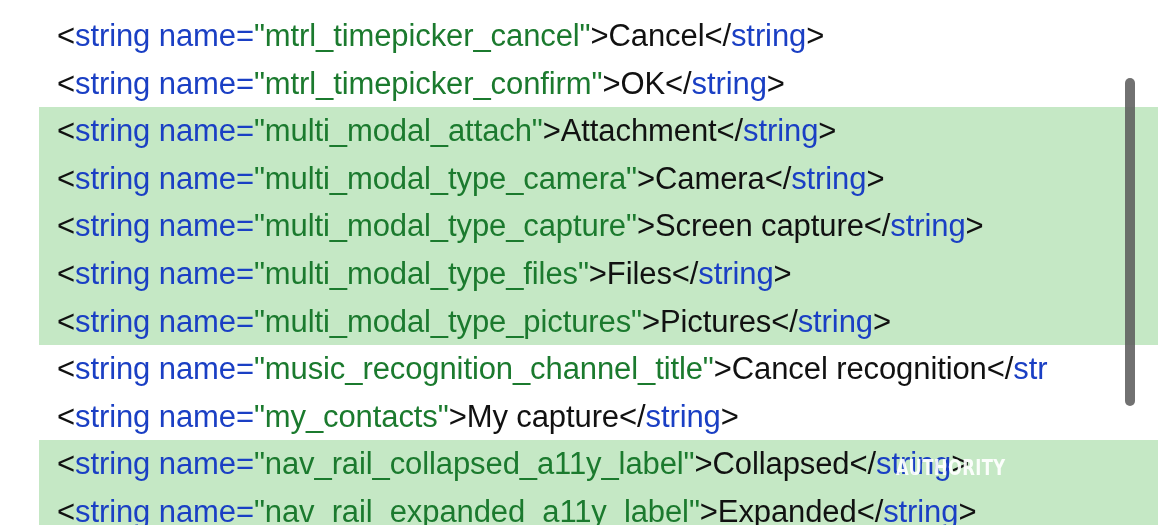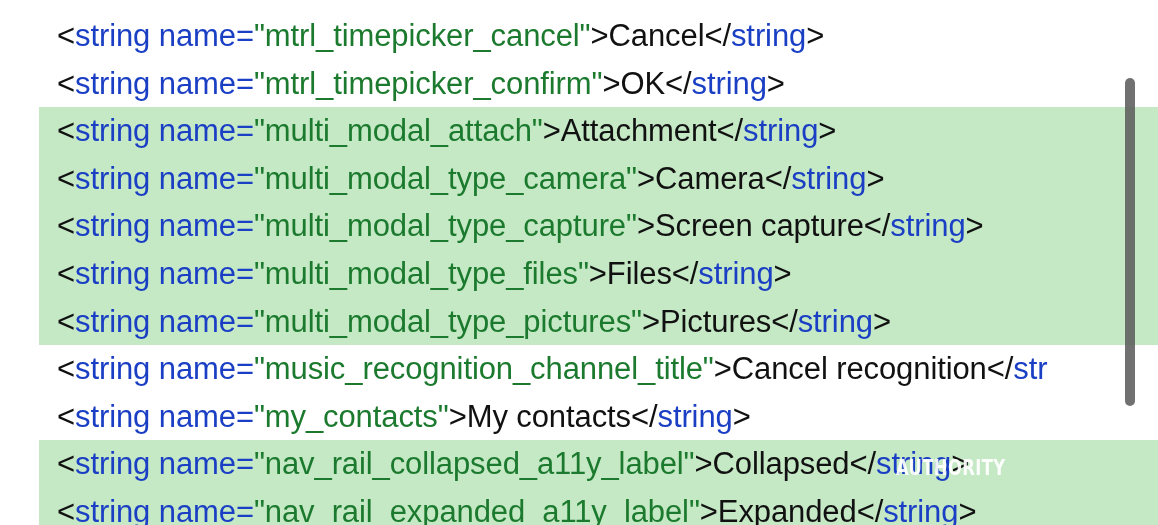--- a/index.html
+++ b/index.html
@@ -102,21 +102,21 @@
 
   <div id="code-list">
       <div class="code-line"><span class="tok-punct">&lt;</span><span class="tok-tag">string</span><span class="tok-punct"> </span><span class="tok-attr">name=</span><span class="tok-str">"mtrl_timepicker_cancel"</span><span class="tok-punct">&gt;</span><span class="tok-text">Cancel</span><span class="tok-punct">&lt;/</span><span class="tok-tag">string</span><span class="tok-punct">&gt;</span></div>
       <div class="code-line"><span class="tok-punct">&lt;</span><span class="tok-tag">string</span><span class="tok-punct"> </span><span class="tok-attr">name=</span><span class="tok-str">"mtrl_timepicker_confirm"</span><span class="tok-punct">&gt;</span><span class="tok-text">OK</span><span class="tok-punct">&lt;/</span><span class="tok-tag">string</span><span class="tok-punct">&gt;</span></div>
       <div class="code-line hl"><span class="tok-punct">&lt;</span><span class="tok-tag">string</span><span class="tok-punct"> </span><span class="tok-attr">name=</span><span class="tok-str">"multi_modal_attach"</span><span class="tok-punct">&gt;</span><span class="tok-text">Attachment</span><span class="tok-punct">&lt;/</span><span class="tok-tag">string</span><span class="tok-punct">&gt;</span></div>
       <div class="code-line hl"><span class="tok-punct">&lt;</span><span class="tok-tag">string</span><span class="tok-punct"> </span><span class="tok-attr">name=</span><span class="tok-str">"multi_modal_type_camera"</span><span class="tok-punct">&gt;</span><span class="tok-text">Camera</span><span class="tok-punct">&lt;/</span><span class="tok-tag">string</span><span class="tok-punct">&gt;</span></div>
       <div class="code-line hl"><span class="tok-punct">&lt;</span><span class="tok-tag">string</span><span class="tok-punct"> </span><span class="tok-attr">name=</span><span class="tok-str">"multi_modal_type_capture"</span><span class="tok-punct">&gt;</span><span class="tok-text">Screen capture</span><span class="tok-punct">&lt;/</span><span class="tok-tag">string</span><span class="tok-punct">&gt;</span></div>
       <div class="code-line hl"><span class="tok-punct">&lt;</span><span class="tok-tag">string</span><span class="tok-punct"> </span><span class="tok-attr">name=</span><span class="tok-str">"multi_modal_type_files"</span><span class="tok-punct">&gt;</span><span class="tok-text">Files</span><span class="tok-punct">&lt;/</span><span class="tok-tag">string</span><span class="tok-punct">&gt;</span></div>
       <div class="code-line hl"><span class="tok-punct">&lt;</span><span class="tok-tag">string</span><span class="tok-punct"> </span><span class="tok-attr">name=</span><span class="tok-str">"multi_modal_type_pictures"</span><span class="tok-punct">&gt;</span><span class="tok-text">Pictures</span><span class="tok-punct">&lt;/</span><span class="tok-tag">string</span><span class="tok-punct">&gt;</span></div>
       <div class="code-line"><span class="tok-punct">&lt;</span><span class="tok-tag">string</span><span class="tok-punct"> </span><span class="tok-attr">name=</span><span class="tok-str">"music_recognition_channel_title"</span><span class="tok-punct">&gt;</span><span class="tok-text">Cancel recognition</span><span class="tok-punct">&lt;/</span><span class="tok-tag">str</span></div>
-      <div class="code-line"><span class="tok-punct">&lt;</span><span class="tok-tag">string</span><span class="tok-punct"> </span><span class="tok-attr">name=</span><span class="tok-str">"my_contacts"</span><span class="tok-punct">&gt;</span><span class="tok-text">My contacts</span><span class="tok-punct">&lt;/</span><span class="tok-tag">string</span><span class="tok-punct">&gt;</span></div>
+      <div class="code-line"><span class="tok-punct">&lt;</span><span class="tok-tag">string</span><span class="tok-punct"> </span><span class="tok-attr">name=</span><span class="tok-str">"my_contacts"</span><span class="tok-punct">&gt;</span><span class="tok-text">My capture</span><span class="tok-punct">&lt;/</span><span class="tok-tag">string</span><span class="tok-punct">&gt;</span></div>
       <div class="code-line hl"><span class="tok-punct">&lt;</span><span class="tok-tag">string</span><span class="tok-punct"> </span><span class="tok-attr">name=</span><span class="tok-str">"nav_rail_collapsed_a11y_label"</span><span class="tok-punct">&gt;</span><span class="tok-text">Collapsed</span><span class="tok-punct">&lt;/</span><span class="tok-tag">string</span><span class="tok-punct">&gt;</span></div>
       <div class="code-line hl"><span class="tok-punct">&lt;</span><span class="tok-tag">string</span><span class="tok-punct"> </span><span class="tok-attr">name=</span><span class="tok-str">"nav_rail_expanded_a11y_label"</span><span class="tok-punct">&gt;</span><span class="tok-text">Expanded</span><span class="tok-punct">&lt;/</span><span class="tok-tag">string</span><span class="tok-punct">&gt;</span></div>
     </div>
 
   <div id="scrollbar-track">
     <div id="scrollbar-thumb" style="top: 78px; height: 328px;"></div>
   </div>
 
   <div id="watermark">
     <span class="wm-word wm-secondary">AUTHORITY</span>

